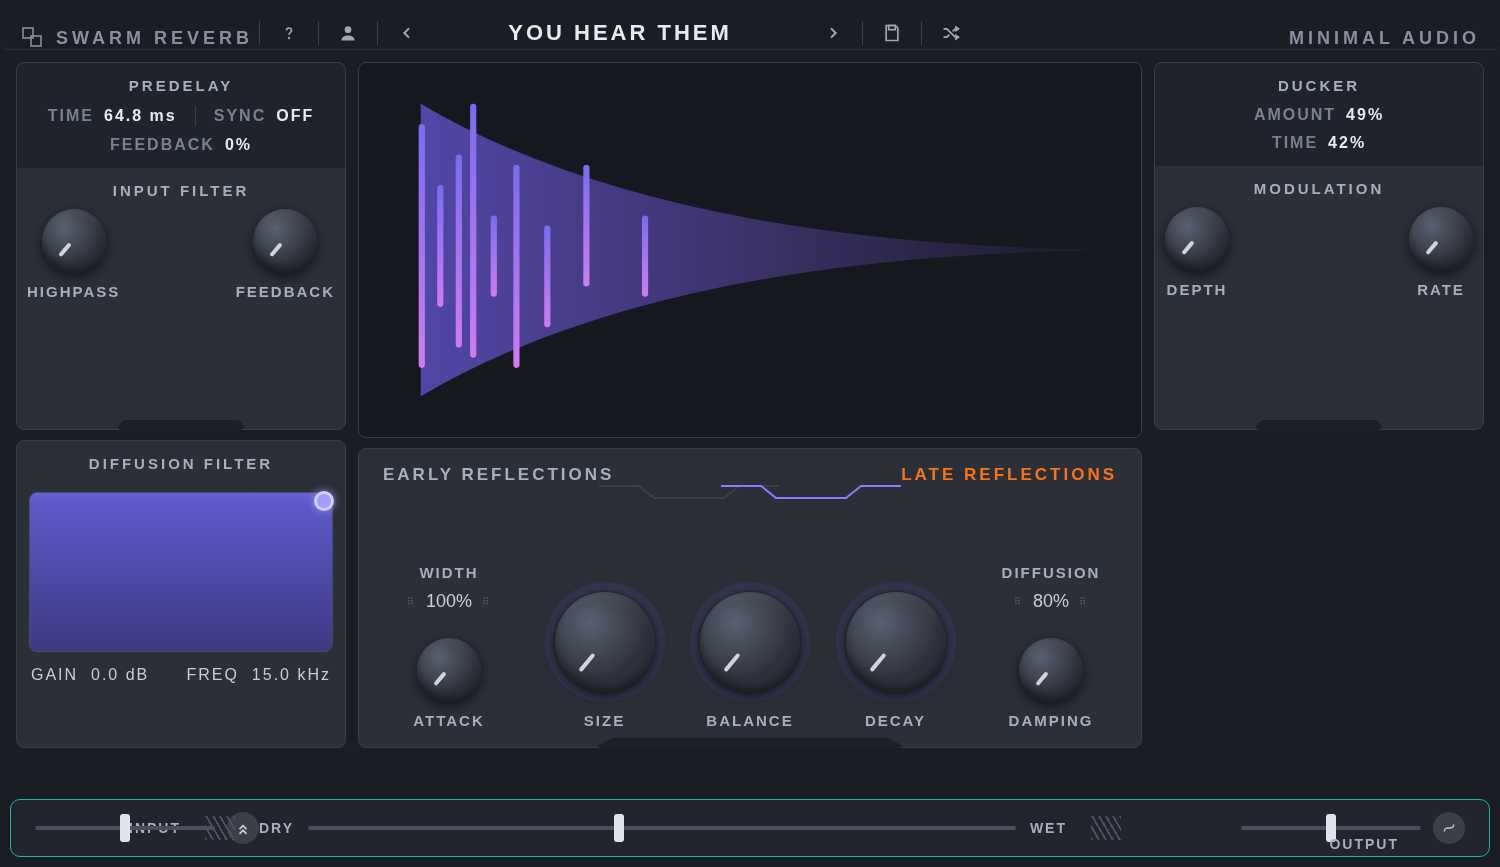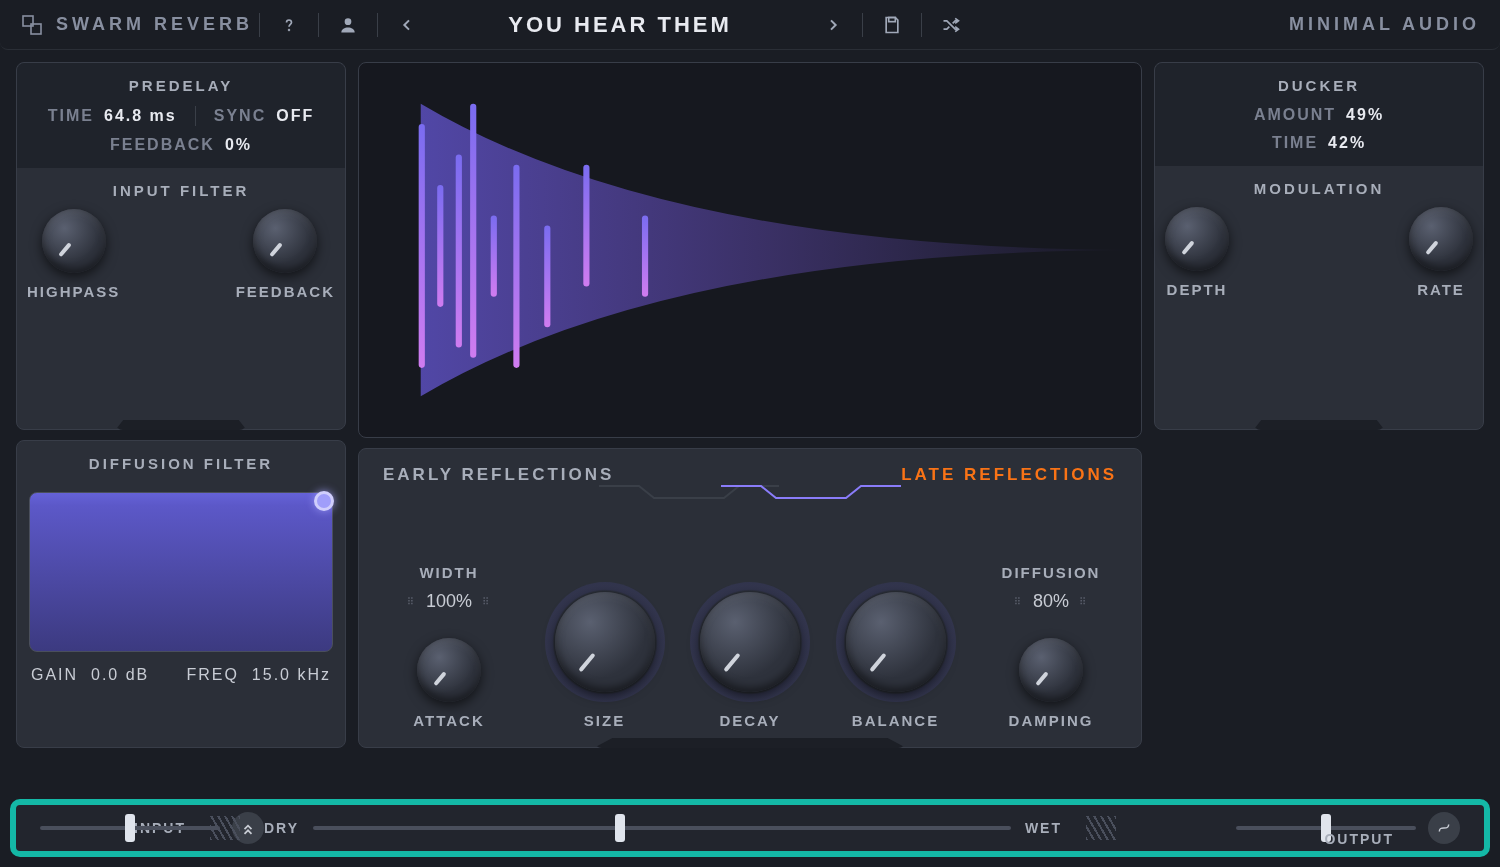--- a/index.html
+++ b/index.html
@@ -7,21 +7,21 @@
   width: 1500px; height: 867px;
   background: #1a1d24;
   font-family: -apple-system, 'Segoe UI', sans-serif;
   color: #c8ccd4;
   overflow: hidden;
   position: relative;
 }
 .topbar {
   height: 50px;
   display: flex;
-  align-items: center;
+  align-items: flex-end;
   padding: 0 20px;
   border-bottom: 1px solid #2a2e36;
   border-radius: 8px;
 }
 .logo-icon { width: 24px; height: 24px; margin-right: 12px; }
 .plugin-name { font-size: 18px; font-weight: 600; letter-spacing: 4px; color: #888fa0; margin-right: auto; }
 .top-icons { display: flex; align-items: center; gap: 4px; }
 .top-btn { width: 38px; height: 32px; display: flex; align-items: center; justify-content: center; color: #a0a8b8; cursor: pointer; font-size: 20px; }
 .preset-name { min-width: 380px; text-align: center; font-size: 22px; font-weight: 700; letter-spacing: 3px; color: #e8eaf0; }
 .sep { width: 1px; height: 24px; background: #3a3f48; margin: 0 6px; }
@@ -169,21 +169,21 @@
 .bottombar {
   height: 58px;
   display: flex;
   align-items: center;
   padding: 0 24px;
   gap: 24px;
   background: #22252d;
   position: absolute;
   left:10px; right:10px; bottom: 10px;
   border-radius: 10px;
-  border: 6px solid #14b8a6;
+  border: 1px solid #14b8a6;
 }
 .slider-track {
   height: 4px; background: #4a4f5c; border-radius: 2px; position: relative; flex: 1;
 }
 .slider-thumb {
   position: absolute; top: 50%; transform: translate(-50%,-50%);
   width: 10px; height: 28px; background: #e0e4ec; border-radius: 3px;
 }
 .bottom-label { font-size: 14px; font-weight: 600; letter-spacing: 2px; color: #a8aeba; }
 .hash { width: 30px; height: 24px; background: repeating-linear-gradient(60deg, #4a4f5c 0 2px, transparent 2px 6px); }
@@ -354,27 +354,27 @@
         <div class="refl-col">
           <div class="knob-ring">
               <div class="knob knob-lg"></div>
             </div>
           <div class="knob-label">SIZE</div>
         </div>
         <div class="refl-col">
           <div class="knob-ring">
               <div class="knob knob-lg"></div>
             </div>
-          <div class="knob-label">DECAY</div>
+          <div class="knob-label">BALANCE</div>
         </div>
         <div class="refl-col">
           <div class="knob-ring">
               <div class="knob knob-lg"></div>
             </div>
-          <div class="knob-label">BALANCE</div>
+          <div class="knob-label">DECAY</div>
         </div>
         <div class="refl-col" style="width:140px">
           <div class="knob-label">DIFFUSION</div>
           <div style="display:flex;align-items:center;gap:10px">
             <span class="dots">⠿</span>
             <span class="pval" style="font-size:18px">80%</span>
             <span class="dots">⠿</span>
           </div>
           <div class="knob knob-sm" style="margin-top:16px"></div>
           <div class="knob-label">DAMPING</div>

